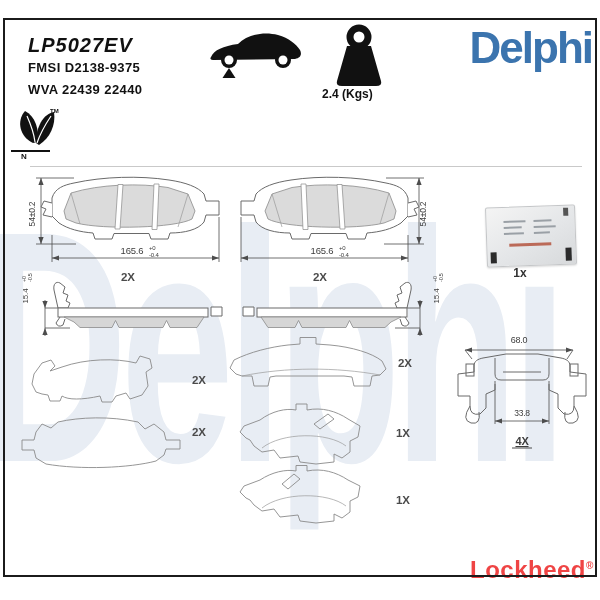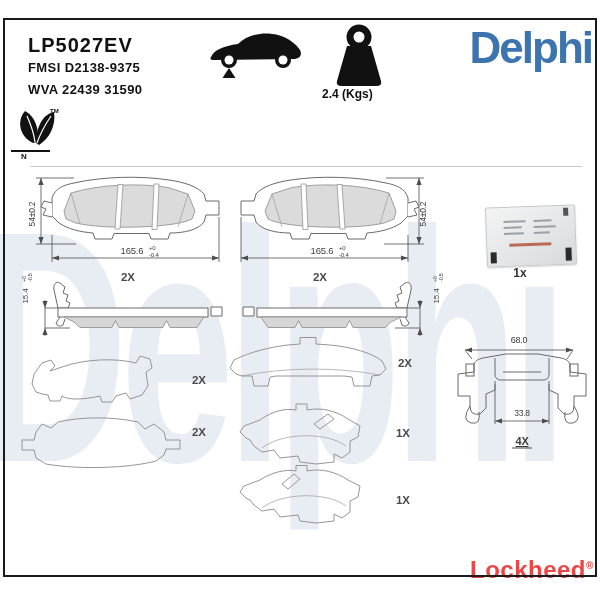--- a/index.html
+++ b/index.html
@@ -3,21 +3,21 @@
 <meta charset="utf-8">
 <style>
   html,body{margin:0;padding:0;background:#fff;}
   .canvas{position:relative;width:600px;height:600px;background:#ffffff;overflow:hidden;
           font-family:"Liberation Sans",sans-serif;color:#111;}
   .abs{position:absolute;}
   .border-frame{left:3px;top:18px;width:590px;height:555px;border:2px solid #1b1b1b;z-index:3;pointer-events:none;}
   .watermark{left:-20px;top:215px;font-size:330px;font-weight:bold;line-height:0.8;
              letter-spacing:-12px;color:#e8edf4;transform:scaleX(0.62);transform-origin:left top;
              z-index:0;white-space:nowrap;}
-  .part-number{left:28px;top:34px;font-size:20px;font-weight:bold;letter-spacing:1px;z-index:2;}
+  .part-number{left:28px;top:34px;font-size:20px;font-weight:bold;letter-spacing:1px;z-index:2;font-style:italic;}
   .sub-number{left:28px;font-size:13px;font-weight:bold;letter-spacing:0.4px;z-index:2;}
   .fmsi{top:60px;} .wva{top:82px;}
   .brand-logo{left:450px;top:26px;width:142px;text-align:right;font-size:44px;font-weight:bold;
               letter-spacing:-2px;color:#3B74AE;z-index:2;line-height:1;}
   .weight-label{left:322px;top:87px;width:76px;text-align:left;font-size:12px;font-weight:bold;z-index:2;}
   .eco-tm{left:50px;top:108px;font-size:6px;font-weight:bold;z-index:2;}
   .eco-underline{left:11px;top:150px;width:39px;height:2px;background:#111;z-index:2;}
   .eco-letter{left:21px;top:152px;font-size:8px;font-weight:bold;z-index:2;}
   .approval{left:52px;top:142px;font-size:14px;font-weight:bold;letter-spacing:0.3px;z-index:2;}
   .header-divider{left:30px;top:166px;width:552px;height:1px;background:#c9c9c9;z-index:1;}
@@ -43,21 +43,21 @@
 </head>
 <body>
 
 <div class="canvas">
 
   <div class="abs watermark" style="color: rgb(232, 237, 244);">Delphi</div>
   <div class="abs border-frame"></div>
 
   <div class="abs part-number">LP5027EV</div>
   <div class="abs sub-number fmsi">FMSI D2138-9375</div>
-  <div class="abs sub-number wva">WVA 22439 31590</div>
+  <div class="abs sub-number wva">WVA 22439 22440</div>
 
   <svg class="abs draw" style="left:205px;top:24px" width="100" height="54" viewBox="0 0 100 54">
     <path fill="#111" d="M6,33 C9,26 18,22 33,20 C42,11 58,7 73,11 C84,14 91,20 95,26 C97,30 96,34 90,35 L8,36 C5,36 5,34 6,33 Z"></path>
     <circle cx="78" cy="36" r="8" fill="#111"></circle>
     <circle cx="78" cy="36" r="4.5" fill="#fff"></circle>
     <circle cx="24" cy="36" r="8" fill="#111"></circle>
     <circle cx="24" cy="36" r="4.5" fill="#fff"></circle>
     <path fill="#111" d="M24,44 L17.5,54 L30.5,54 Z"></path>
   </svg>
 

